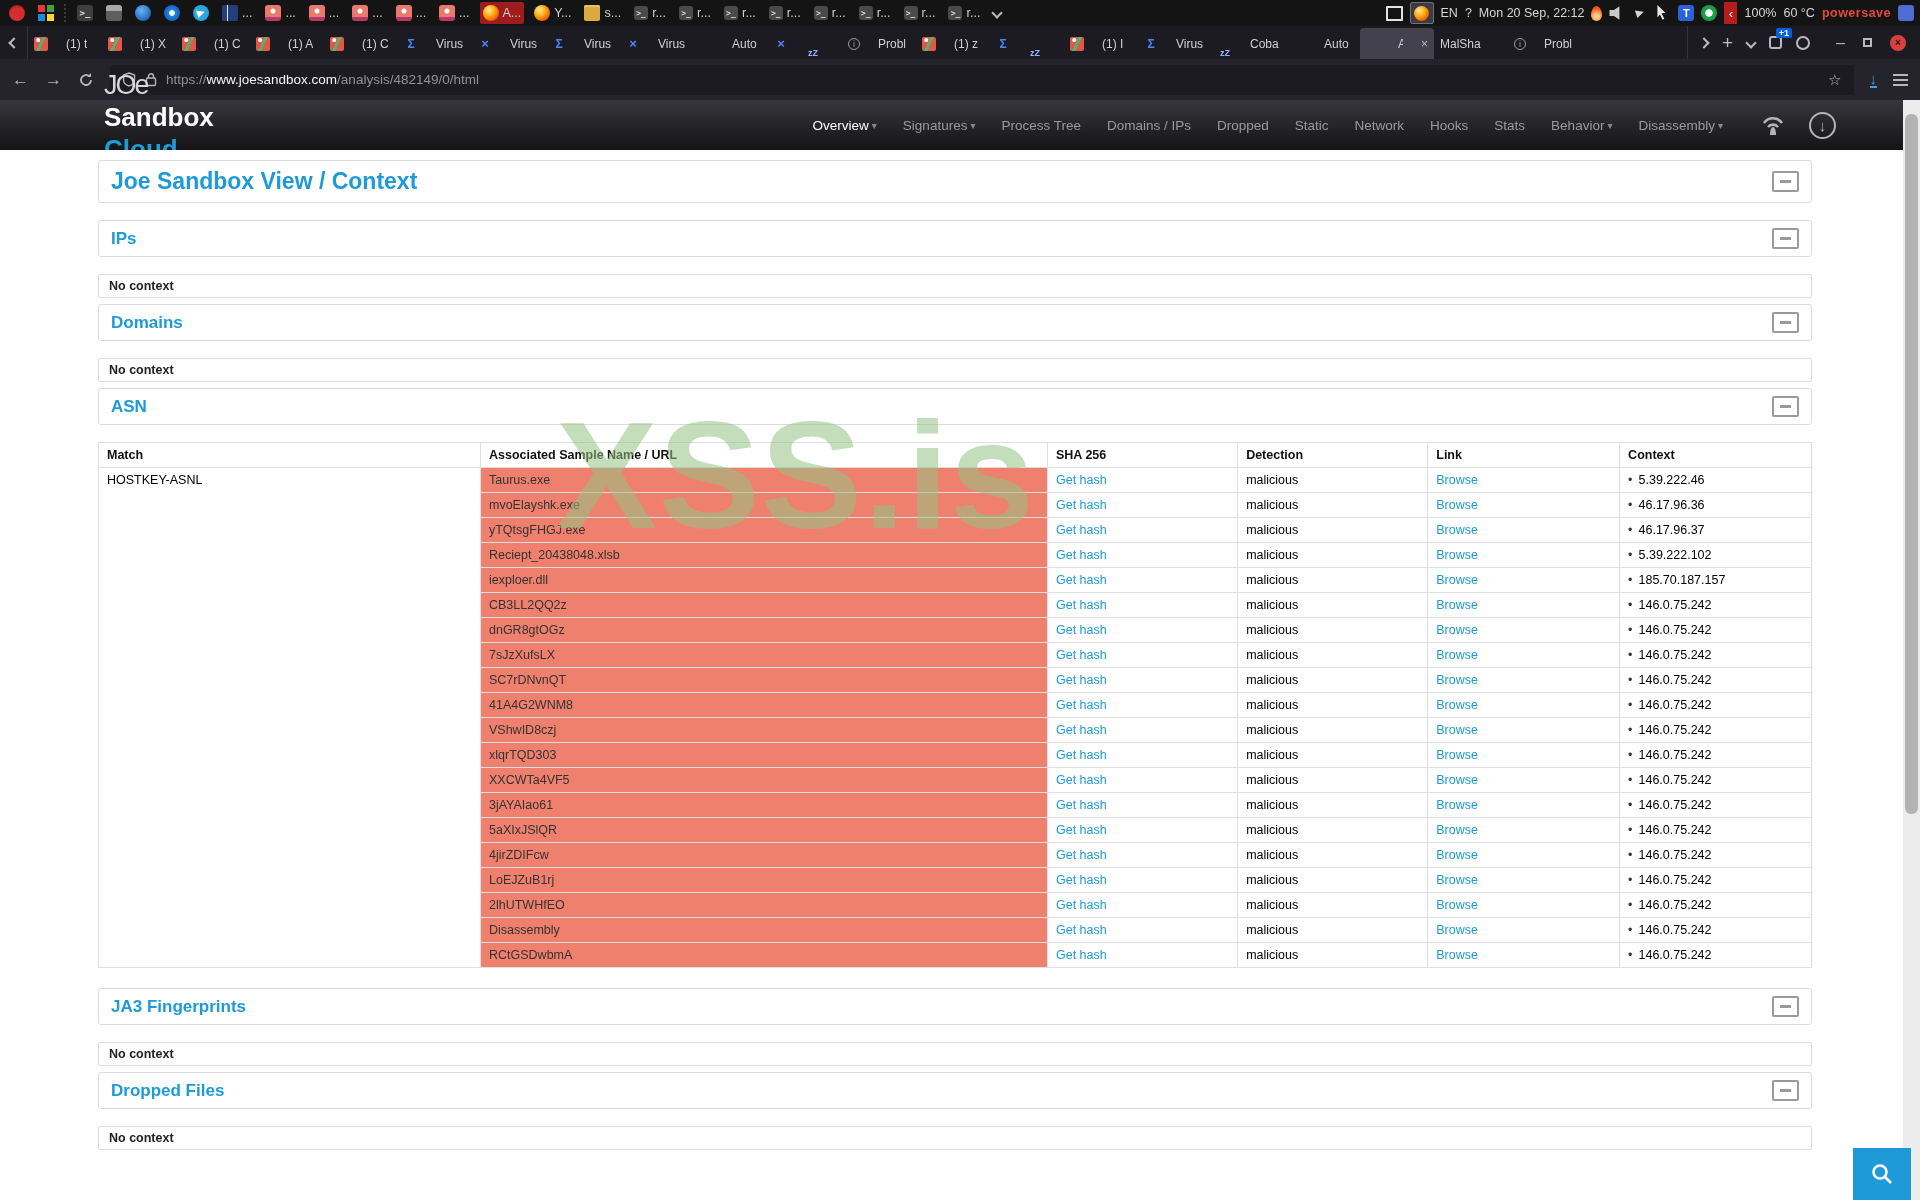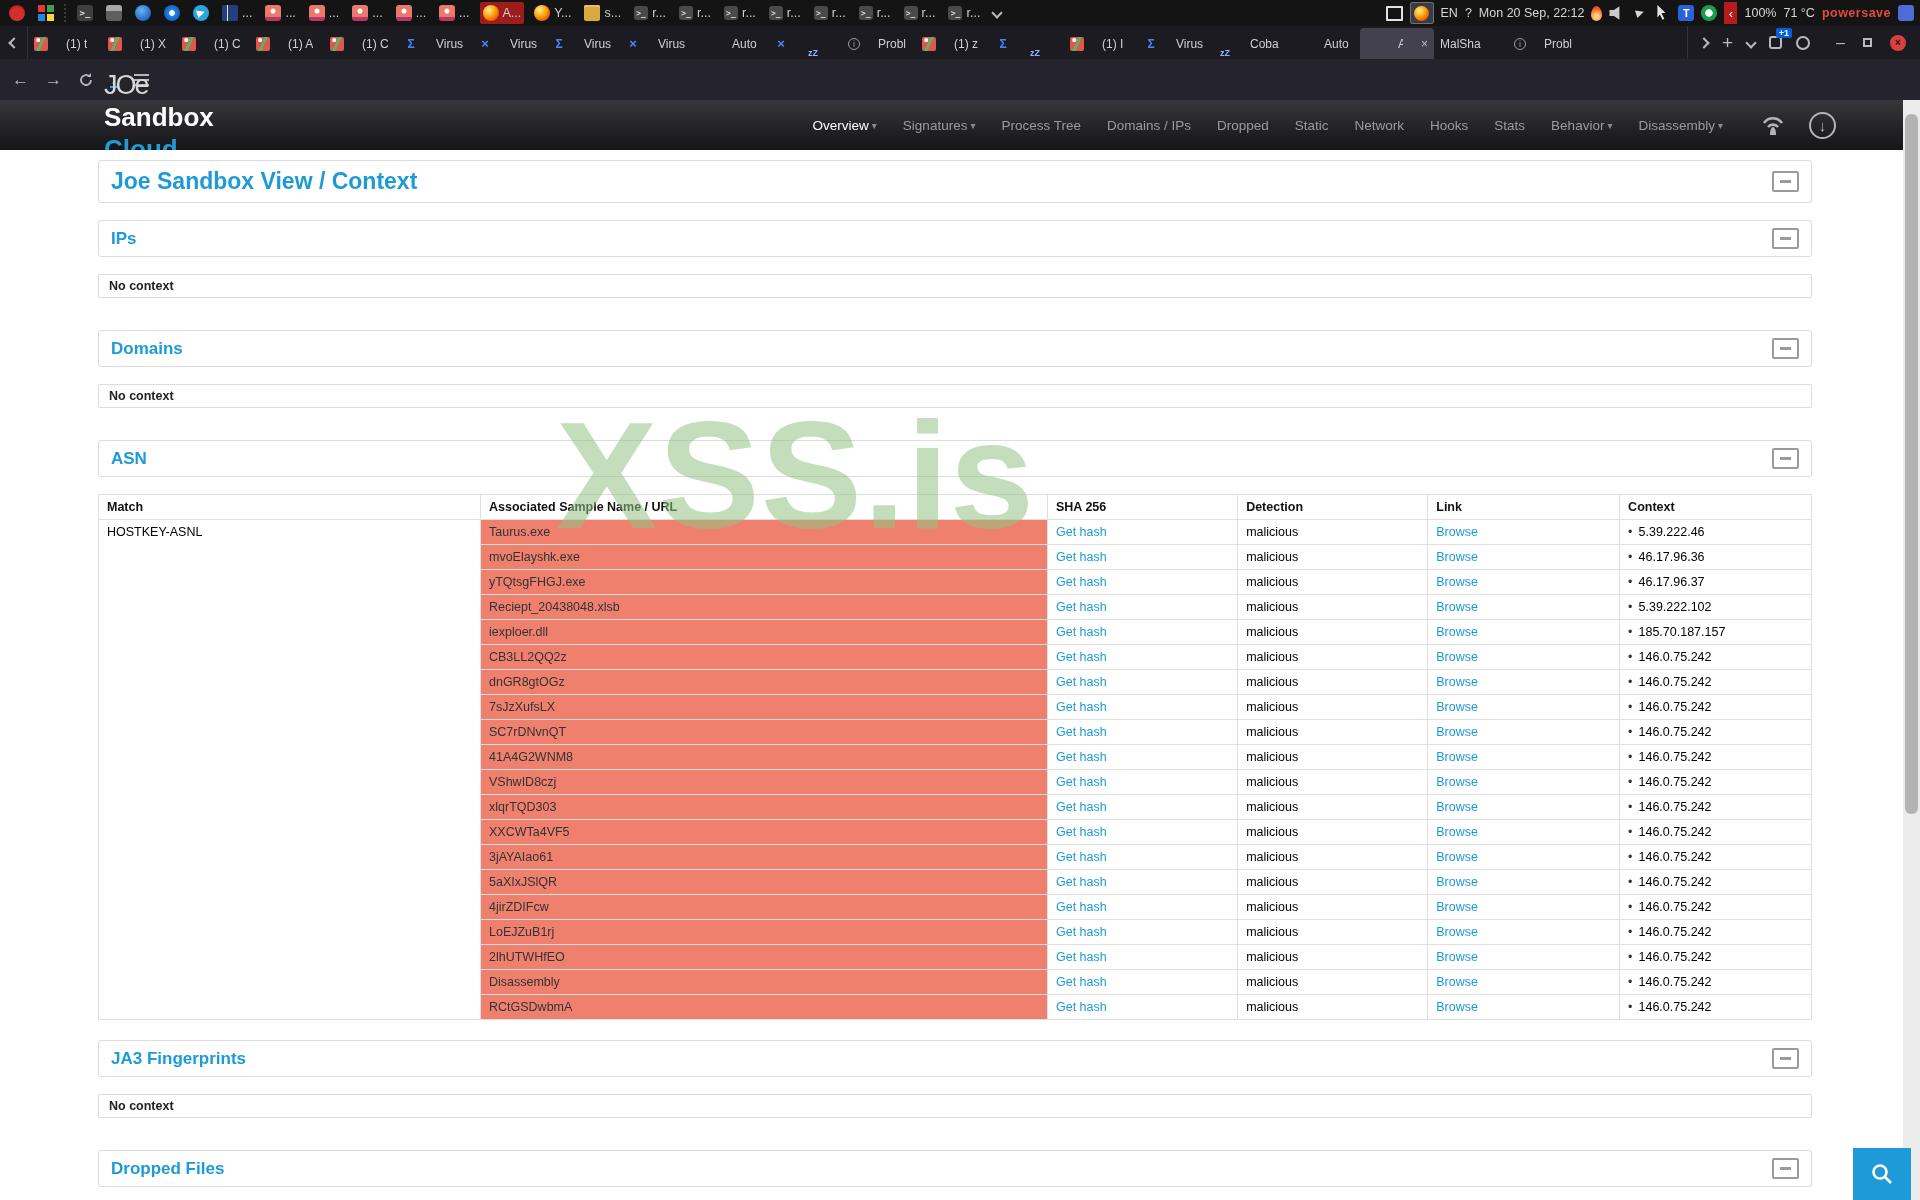--- a/index.html
+++ b/index.html
@@ -118,21 +118,21 @@
   
   .content { position:relative; background:#fff; height:1050px; padding:10px 108px 0 98px; }
   .panel { border:1px solid #dcdcdc; border-radius:3px; display:flex; align-items:center;
     justify-content:space-between; padding:7px 12px; margin-bottom:17px; background:#fff; }
   .page-title { font-size:23px; font-weight:700; color:#1d9ad7; }
   .sec-title { font-size:17px; font-weight:700; color:#1d9ad7; }
   .collapse-btn { width:27px; height:21px; border:2px solid #9a9a9a; border-radius:2px;
     display:flex; align-items:center; justify-content:center; flex:none; }
   .collapse-btn i { width:11px; height:3px; background:#9a9a9a; display:block; }
   .nc-box { border:1px solid #dcdcdc; padding:4px 10px; font-size:12.5px; font-weight:700;
-    color:#222; margin-bottom:32px; border-radius:2px; }
+    color:#222; margin-bottom:6px; border-radius:2px; }
 
   table.asn { width:100%; border-collapse:collapse; font-size:12.5px; margin-bottom:20px; }
   table.asn th, table.asn td { border:1px solid #dfdfdf; padding:5px 8px; text-align:left; vertical-align:top; }
   table.asn th { font-weight:700; color:#111; }
   td.sample { background:#f0806e; color:#333; border-top:2px solid #fff; border-bottom:2px solid #fff; }
   a.jslink { color:#1d9ad7; text-decoration:none; }
   td.ctx { padding-left:26px; }
   td.ctx .blt { margin-right:6px; color:#333; }
 
   .watermark { position:absolute; left:556px; top:238px; font-size:152px; font-weight:700;
@@ -256,21 +256,21 @@
       <span class="ic ic-flame"></span>
       <span class="ic ic-mute"></span>
       <span class="ic ic-telegram-tray">
         <i class="plane"></i>
       </span>
       <span class="ic ic-cursor"></span>
       <span class="ic ic-trayT">T</span>
       <span class="ic ic-sync"></span>
       <span class="tb-redchev">‹</span>
       <span class="tb-text">100%</span>
-      <span class="tb-text">71 °C</span>
+      <span class="tb-text">60 °C</span>
       <span class="tb-text tb-red">powersave</span>
       <span class="ic ic-bluesq"></span>
     </div>
 </div>
 
 <div class="tabbar">
   <span class="tab-scroll">
       <i class="chev chev-l"></i>
     </span>
   <div class="tabs">
@@ -378,20 +378,33 @@
   </div>
 </div>
 
 <div class="navbar">
   <span class="nav-ic">←</span>
   <span class="nav-ic">→</span>
   <svg width="16" height="16" viewBox="0 0 16 16">
     <path d="M13 8a5 5 0 1 1-1.5-3.6" fill="none" stroke="#b6b6be" stroke-width="1.8"></path>
     <path d="M13 1v4h-4z" fill="#b6b6be"></path>
   </svg>
+  <div class="urlbar">
+    <svg width="14" height="15" viewBox="0 0 14 15">
+      <path d="M7 1l5.5 2v4.5c0 3.4-2.3 5.6-5.5 6.5-3.2-.9-5.5-3.1-5.5-6.5V3z" fill="none" stroke="#b6b6be" stroke-width="1.4"></path>
+    </svg>
+    <svg width="12" height="15" viewBox="0 0 12 15">
+      <rect x="1.5" y="6" width="9" height="7.5" rx="1.2" fill="none" stroke="#b6b6be" stroke-width="1.4"></rect>
+      <path d="M3.5 6V4.2a2.5 2.5 0 0 1 5 0V6" fill="none" stroke="#b6b6be" stroke-width="1.4"></path>
+    </svg>
+    <span>
+      <span class="url-scheme">https://</span><span class="url-host">www.joesandbox.com</span><span class="url-path">/analysis/482149/0/html</span>
+    </span>
+    <span class="star">☆</span>
+  </div>
   <span class="dl-icon">↓</span>
   <span class="burger">
       <i></i>
       <i></i>
       <i></i>
     </span>
 </div>
 
 <div class="site-header">
   <div class="logo">

